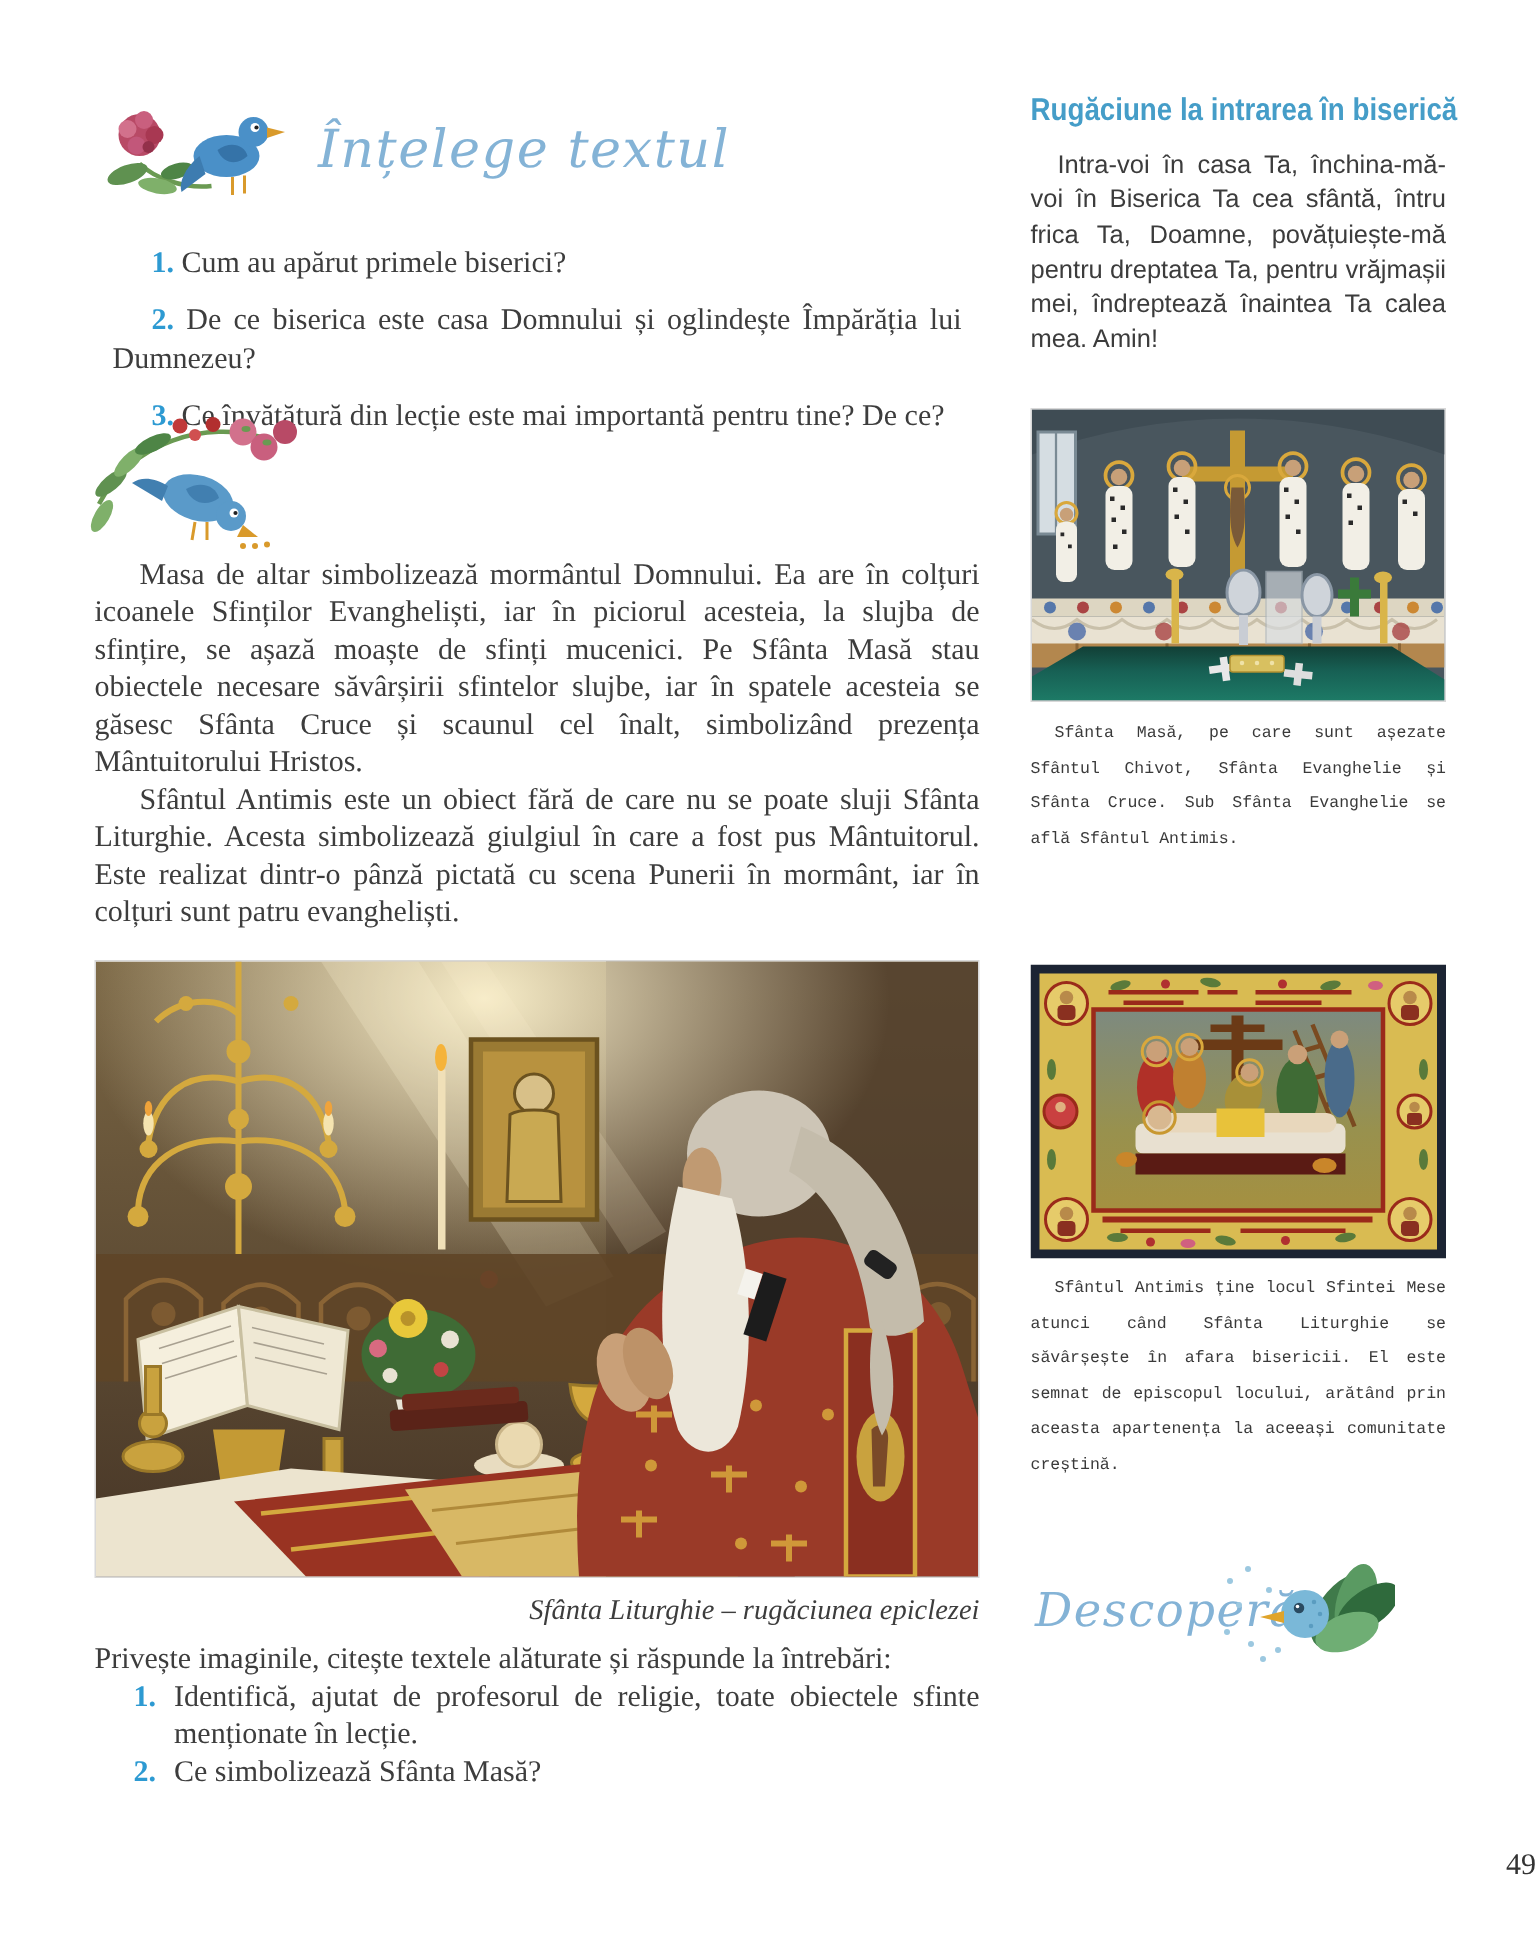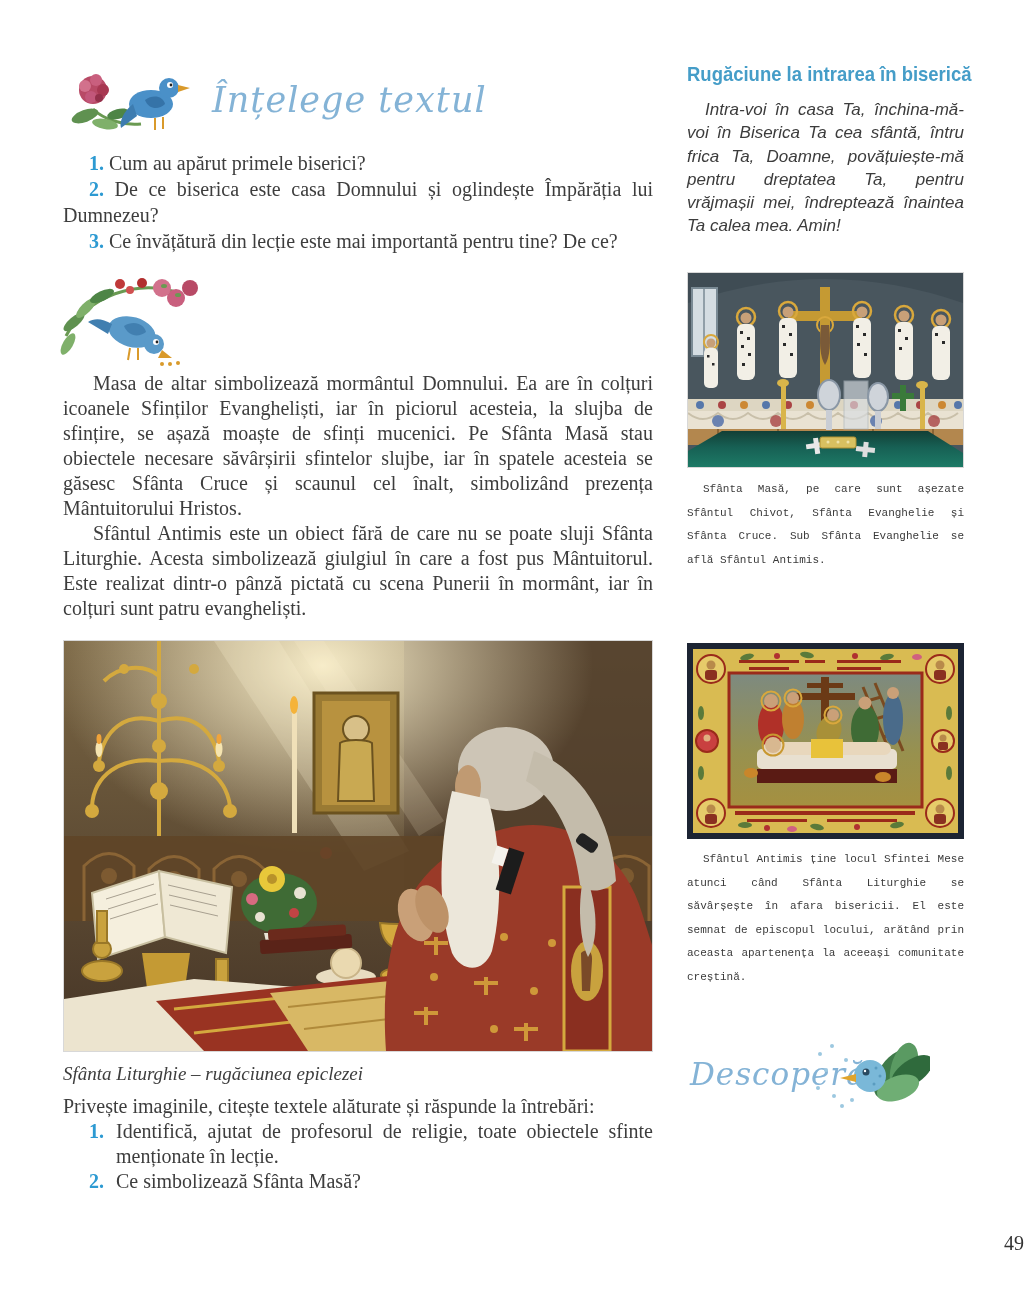--- a/index.html
+++ b/index.html
@@ -7,34 +7,34 @@
         font-family:"Liberation Serif",serif;color:#3d3d3d;}
   .abs{position:absolute;}
   
   .script-heading{font-family:"DejaVu Serif",serif;font-style:italic;color:#84b3d6;
         font-size:35px;letter-spacing:1px;white-space:nowrap;}
   
   .body-text{font-family:"Liberation Serif",serif;font-size:20px;line-height:25px;
         color:#3d3d3d;text-align:justify;}
   .body-text p{margin:0;text-indent:30px;}
   .qnum{color:#2d9ad2;font-weight:bold;}
-  .questions p{margin:0;text-indent:26px;line-height:26px;}
+  .questions p{margin:12px;text-indent:26px;line-height:26px;}
   .hang-list{display:flex;margin:0;line-height:25px;}
   .hang-list .num-col{width:27px;text-align:left;flex:0 0 27px;}
   .hang-list .txt-col{flex:1;text-align:justify;}
   
   .sb-heading{font-family:"Liberation Sans",sans-serif;font-weight:bold;color:#459dc8;
         font-size:21px;white-space:nowrap;transform:scaleX(.88);transform-origin:left;}
-  .sb-prayer{font-family:"Liberation Sans",sans-serif;font-style:italic;font-size:17px;
+  .sb-prayer{font-family:"Liberation Sans",sans-serif;font-size:17px;
         line-height:23.3px;text-align:justify;color:#3c3c3c;}
   .sb-prayer p{margin:0;text-indent:18px;}
   .sb-caption{font-family:Liberation Mono, monospace;font-size:11px;line-height:23.5px;
         text-align:justify;color:#3a3a3a;}
   .sb-caption p{margin:0;text-indent:16px;}
-  .fig-caption{font-style:italic;font-size:19px;text-align:left;color:#3d3d3d;}
+  .fig-caption{font-style:italic;font-size:19px;text-align:right;color:#3d3d3d;}
   .page-num{font-size:20px;color:#333;text-align:right;width:100%;}
   .photo{border:1px solid #d8d8d8;box-sizing:border-box;}
   svg{display:block;}
 </style>
 </head>
 <body>
 
 <div class="page">
 
   <div class="abs" style="left:63px;top:64px;width:132px;height:74px;">

